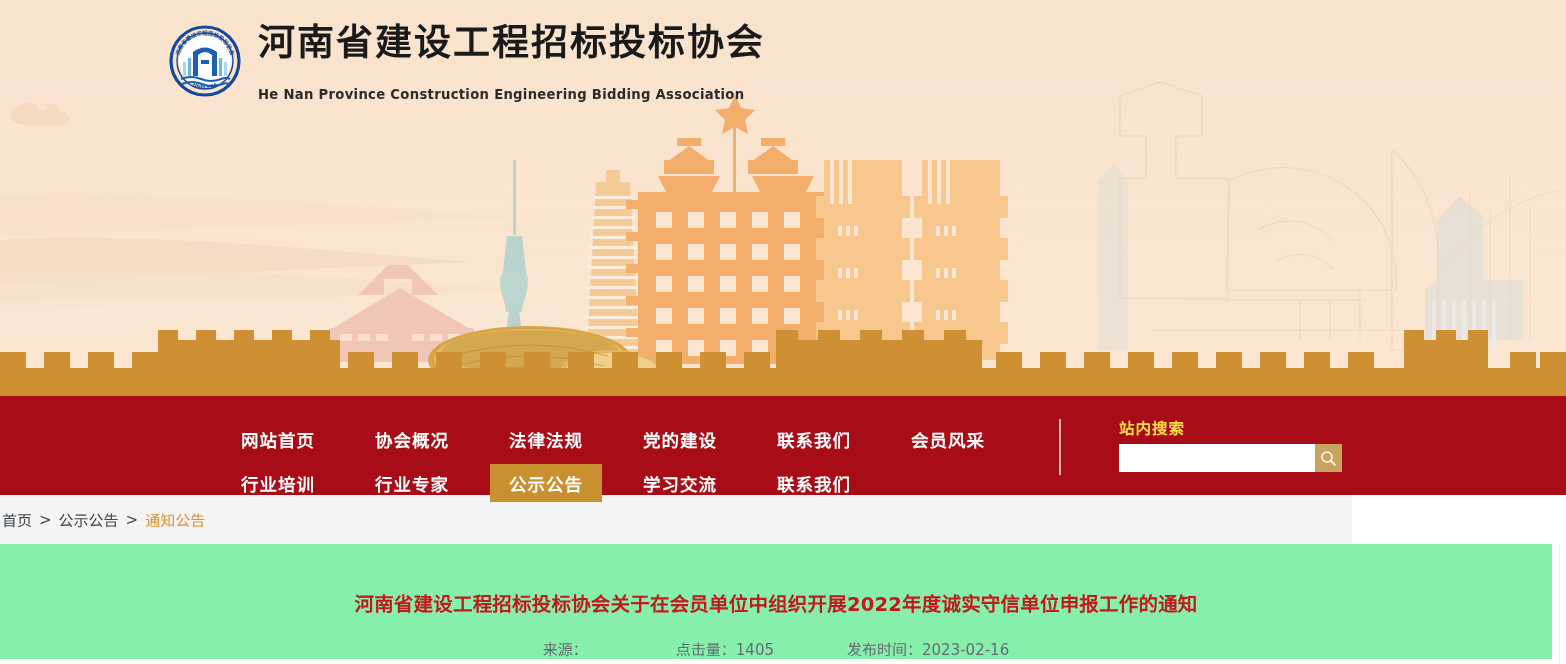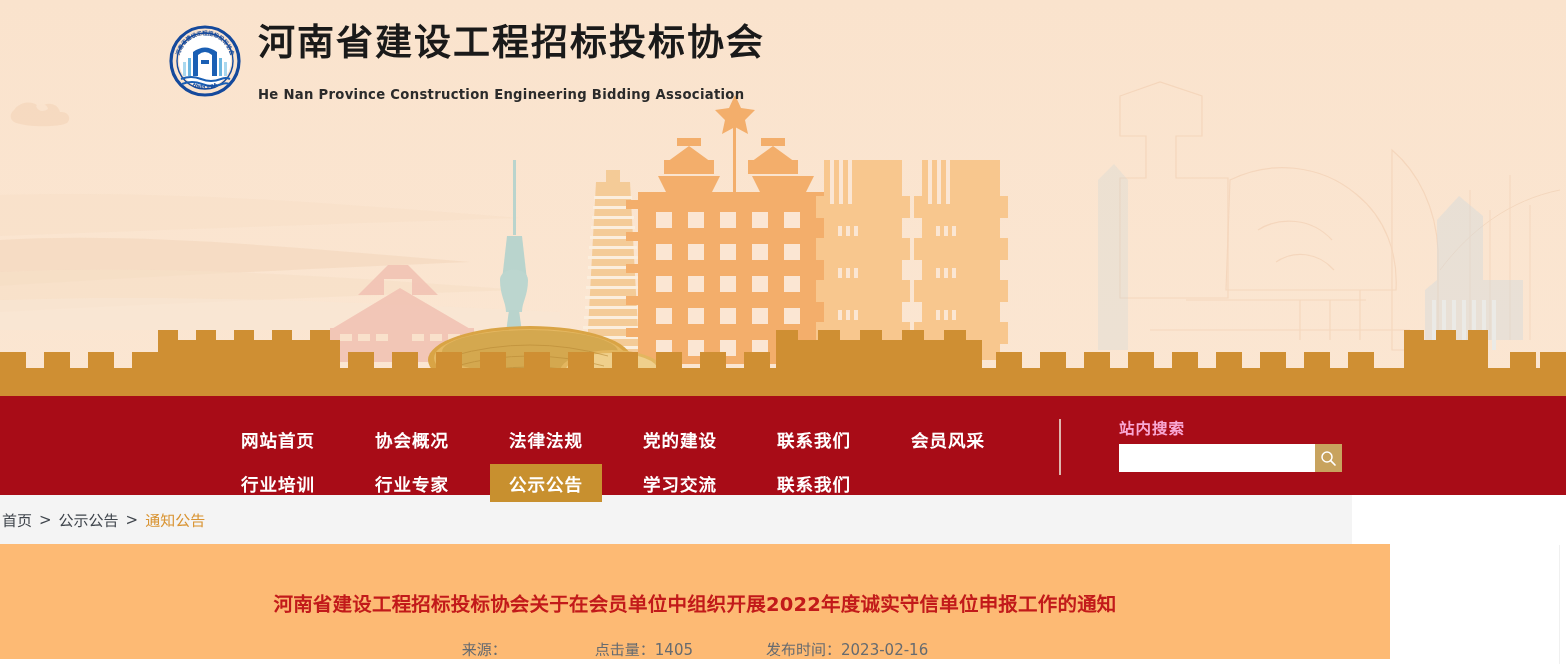--- a/index.html
+++ b/index.html
@@ -103,21 +103,21 @@
     height: 56px;
     background: #e8d6c9;
     opacity: 0.85;
   }
   .search-block {
     position: absolute;
     left: 1119px;
     top: 20px;
   }
   .search-label {
-    color: #f9a8d4;
+    color: #fde047;
     font-family: Liberation Sans, sans-serif;
     font-size: 15.5px;
     font-weight: 700;
     letter-spacing: 1px;
     margin-bottom: 6px;
   }
   .search-row { display: flex; align-items: stretch; }
   .search-input {
     width: 196px;
     height: 28px;
@@ -157,22 +157,22 @@
     font-family: "DejaVu Sans", "Liberation Sans", sans-serif;
     font-size: 15px;
     color: #40464d;
   }
   .crumb { cursor: pointer; white-space: nowrap; }
   .crumb.current { color: #d99433; cursor: default; }
   .crumb-sep { margin: 0 7px; color: #40464d; }
 
   
   .article {
-    width: 1390px;
-    background: #fdba74;
+    width: 1552px;
+    background: #86efac;
     padding-top: 34px;
     box-sizing: border-box;
   }
   .article-title {
     text-align: center;
     color: #c21a1a;
     font-family: "DejaVu Sans", "Liberation Sans", sans-serif;
     font-size: 19.5px;
     font-weight: 700;
     letter-spacing: 0.2px;

